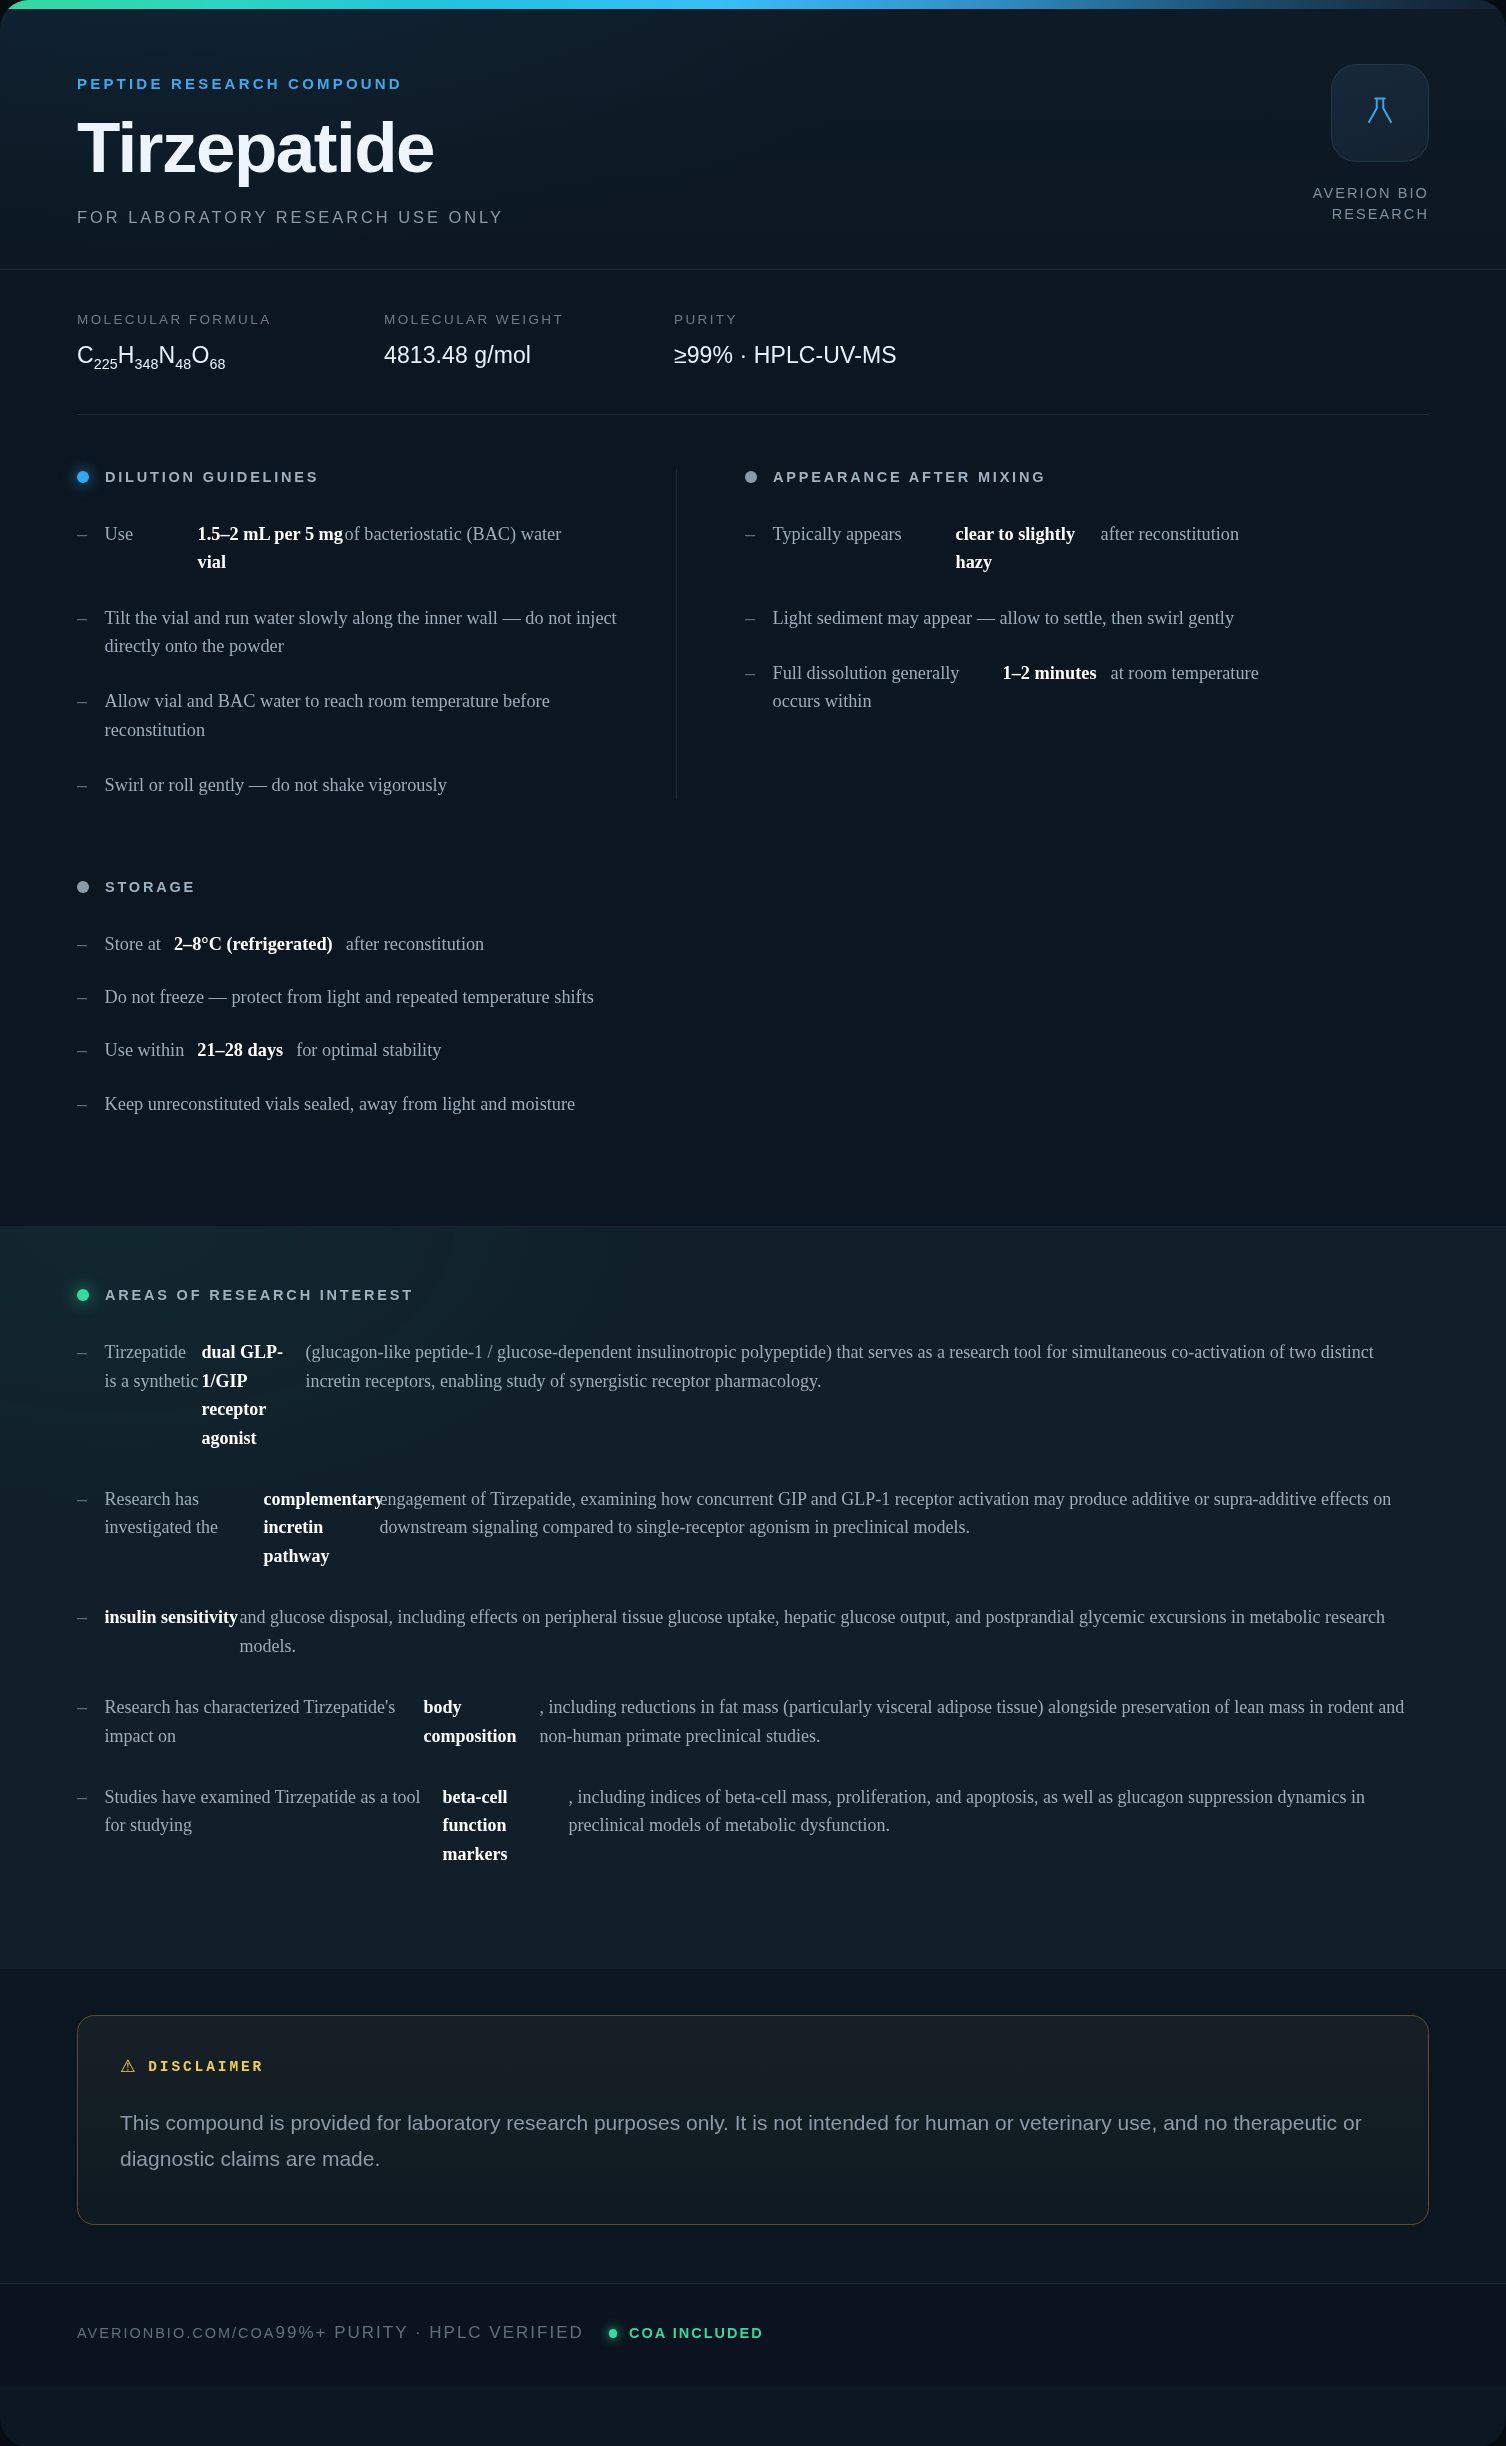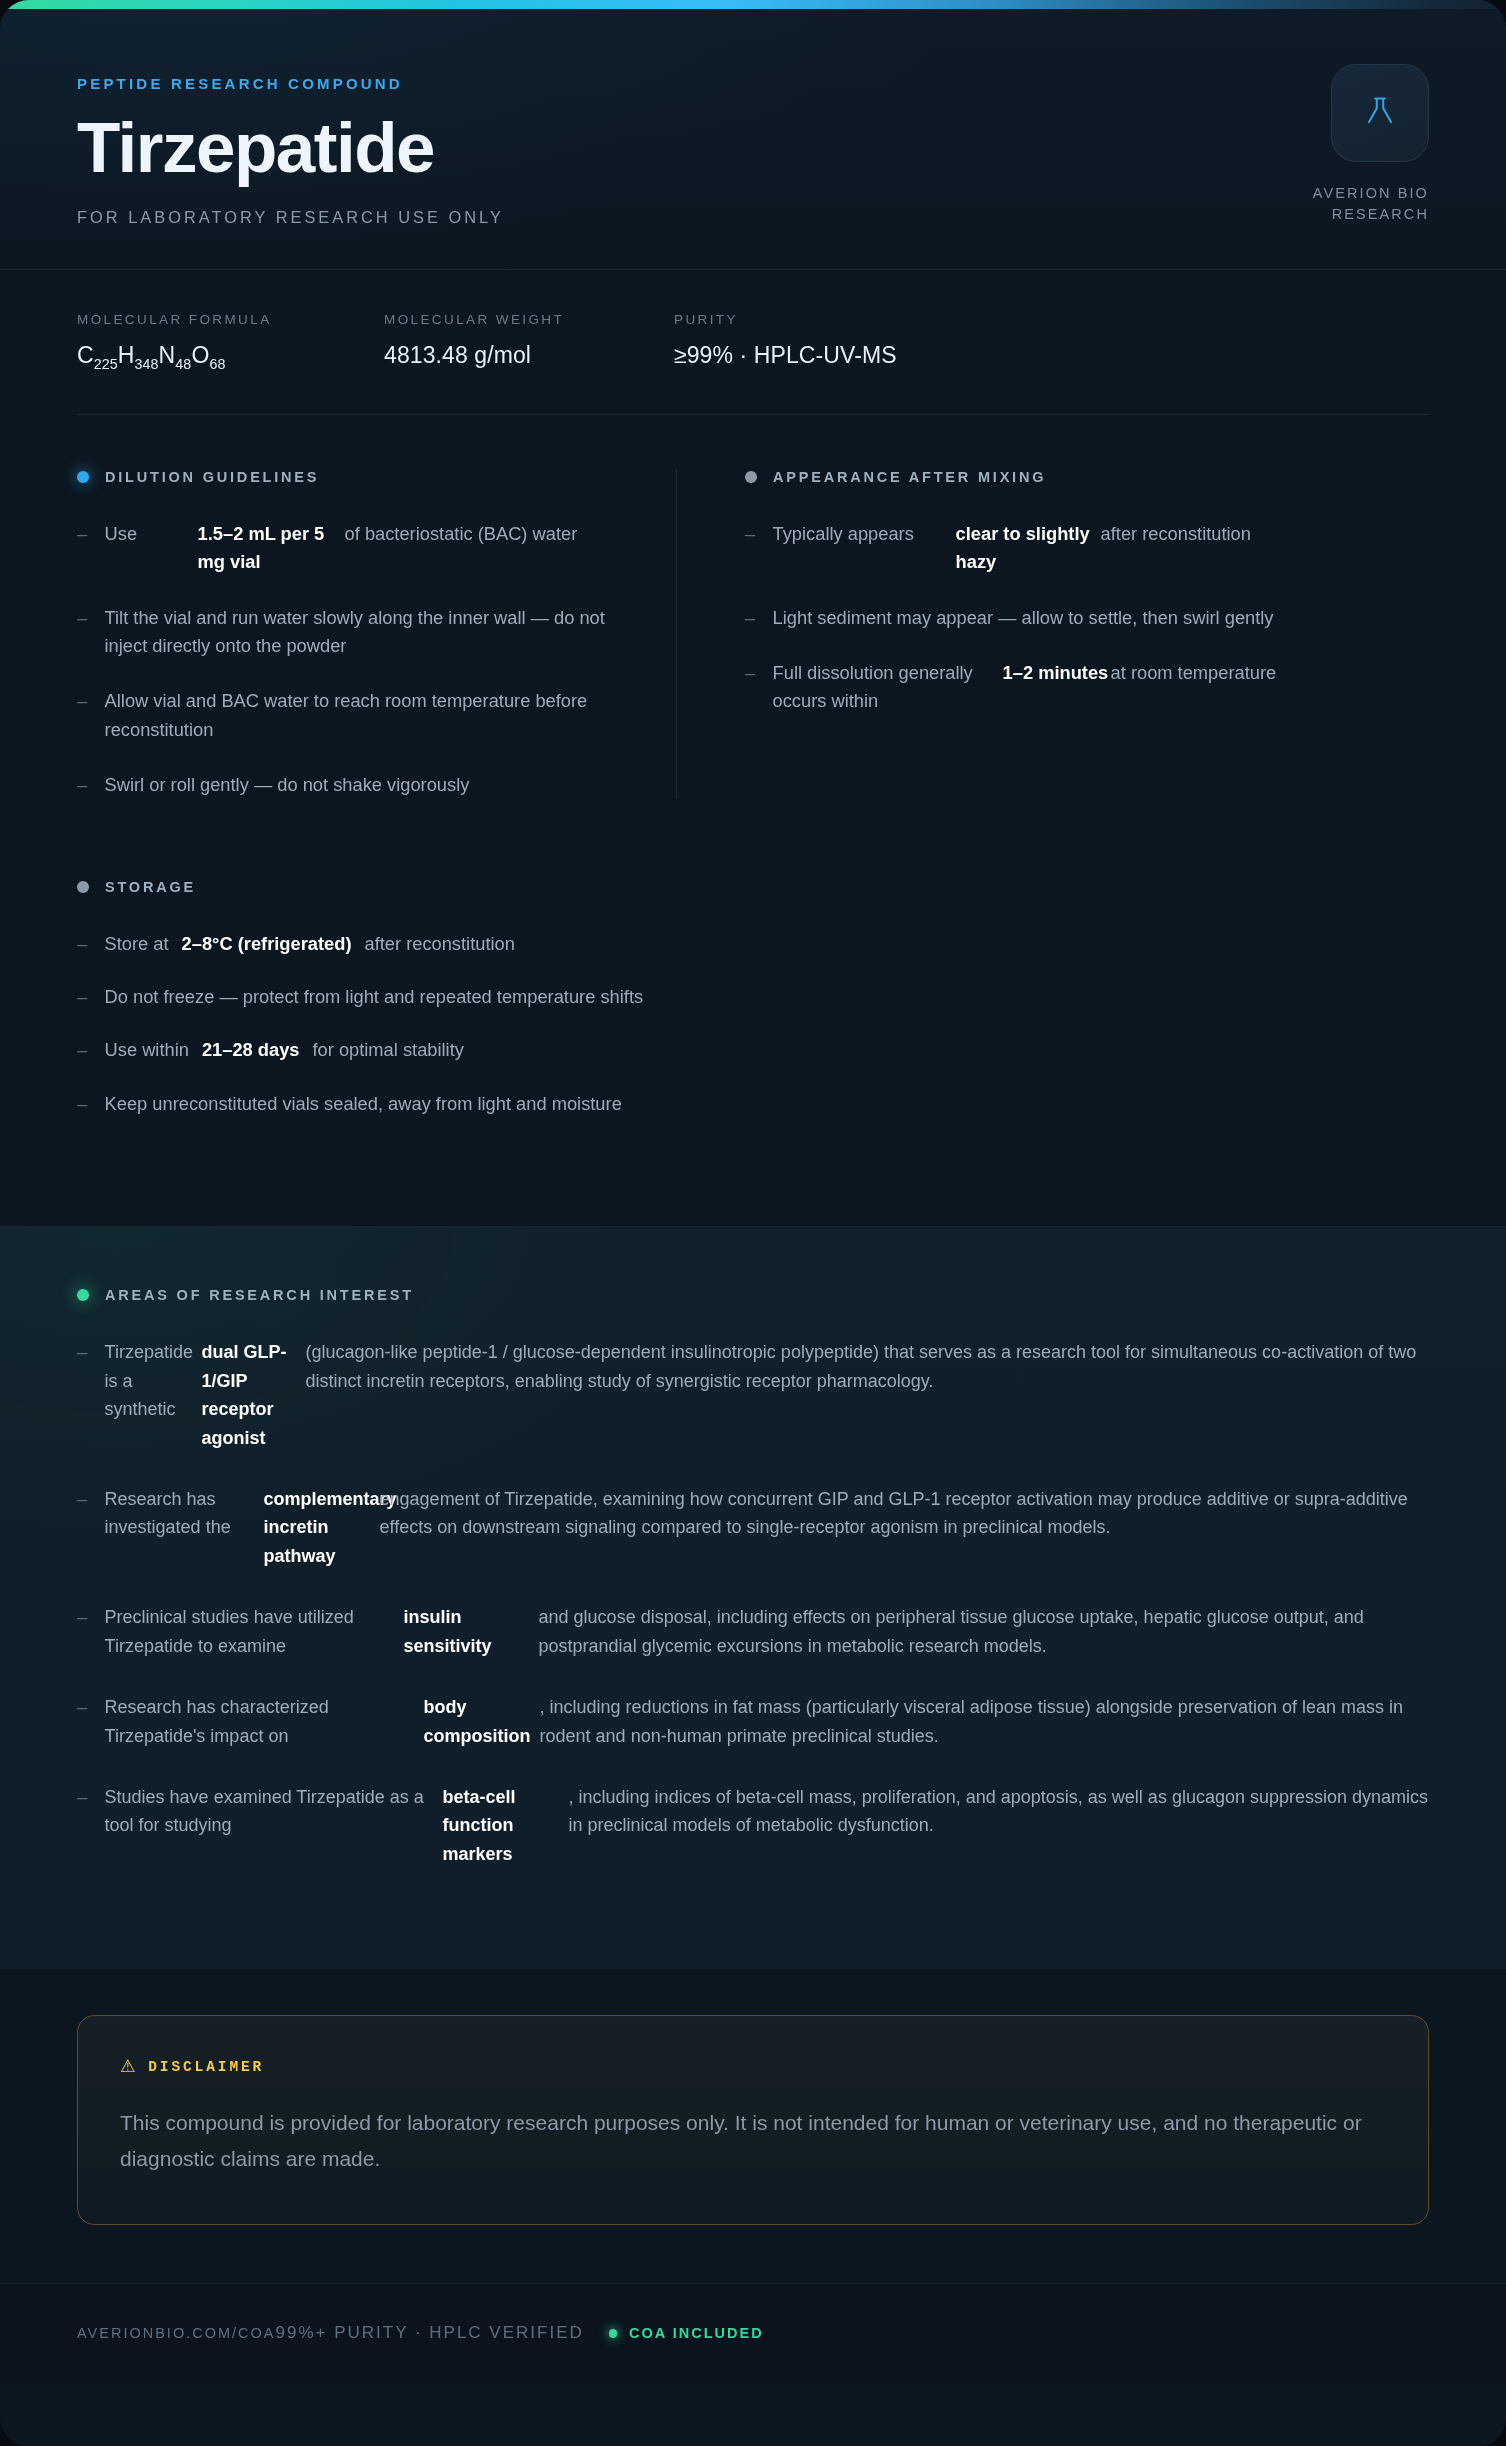--- a/index.html
+++ b/index.html
@@ -162,20 +162,21 @@
     font-size: 18.3px;
     line-height: 1.55;
     flex: none;
     padding-top: 0px;
   }
   .btext {
     font-size: 18.3px;
     line-height: 1.55;
     color: #9dacba;
     font-weight: 400;
+    font-family: Liberation Serif, serif;
   }
   .btext .hl { color: #ffffff; font-weight: 700; }
 
   
   .bullet.split .btext { display: flex; gap: 0; }
   .bullet.split .seg { }
   .bullet.split .seg.pre  { }
   .bullet.split .seg.hl   { color: #ffffff; font-weight: 700; }
   .bullet.split .seg.post { }
 
@@ -457,21 +458,20 @@
           <span class="dash">–</span>
           <span class="btext">
             <span class="seg pre">Research has investigated the</span>
             <span class="seg hl">complementary incretin pathway</span>
             <span class="seg post">engagement of Tirzepatide, examining how concurrent GIP and GLP-1 receptor activation may produce additive or supra-additive effects on downstream signaling compared to single-receptor agonism in preclinical models.</span>
           </span>
         </div>
         <div class="bullet split w3">
           <span class="dash">–</span>
           <span class="btext">
-            <span class="seg pre">Preclinical studies have utilized Tirzepatide to examine</span>
             <span class="seg hl">insulin sensitivity</span>
             <span class="seg post">and glucose disposal, including effects on peripheral tissue glucose uptake, hepatic glucose output, and postprandial glycemic excursions in metabolic research models.</span>
           </span>
         </div>
         <div class="bullet split w4">
           <span class="dash">–</span>
           <span class="btext">
             <span class="seg pre">Research has characterized Tirzepatide's impact on</span>
             <span class="seg hl">body composition</span>
             <span class="seg post">, including reductions in fat mass (particularly visceral adipose tissue) alongside preservation of lean mass in rodent and non-human primate preclinical studies.</span>

